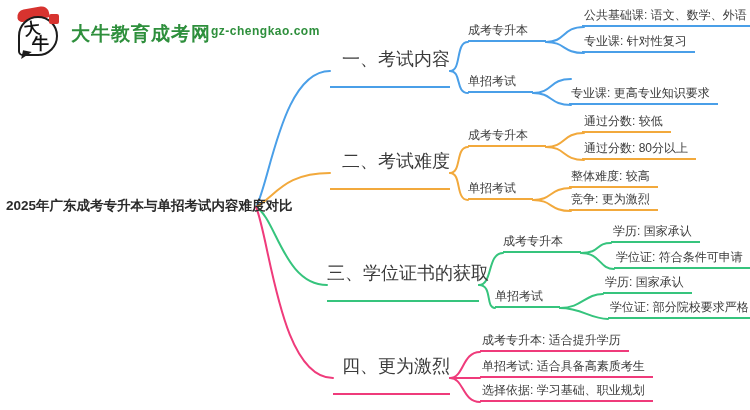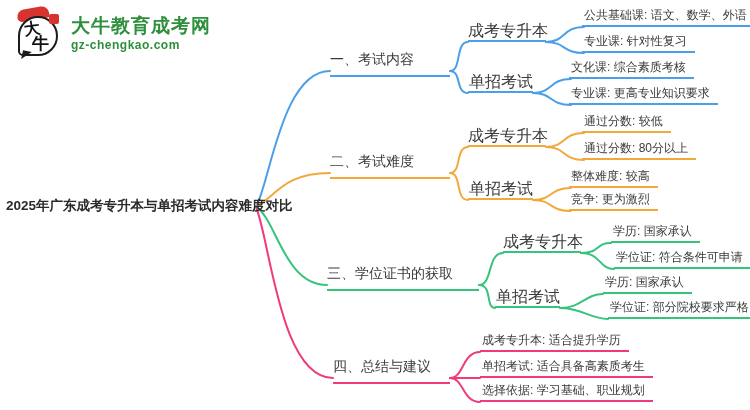--- a/index.html
+++ b/index.html
@@ -19,22 +19,22 @@
   }
   svg.edges { position:absolute; left:0; top:0; }
   svg.edges path { fill:none; stroke-width:2; stroke-linecap:round; }
   .e-blue   { stroke:var(--c-blue); }
   .e-orange { stroke:var(--c-orange); }
   .e-green  { stroke:var(--c-green); }
   .e-pink   { stroke:var(--c-pink); }
 
   .node { position:absolute; color:var(--c-text); white-space:nowrap;
           border-bottom:2px solid transparent; box-sizing:border-box; }
-  .branch { font-size:14px; line-height:16px; padding-bottom:8px; text-align:left; }
-  .sub    { font-size:16px; line-height:15px; padding-bottom:2px; text-align:right; }
+  .branch { font-size:18px; line-height:16px; padding-bottom:19px; text-align:right; }
+  .sub    { font-size:12px; line-height:15px; padding-bottom:2px; text-align:left; }
   .leaf   { font-size:12px; line-height:15px; padding:0 8px 2px 2px; }
   .u-blue   { border-bottom-color:var(--c-blue); }
   .u-orange { border-bottom-color:var(--c-orange); }
   .u-green  { border-bottom-color:var(--c-green); }
   .u-pink   { border-bottom-color:var(--c-pink); }
 
   .root-title { position:absolute; left:6px; top:197px; font-size:13.5px; font-weight:bold;
                 color:var(--c-title); white-space:nowrap; letter-spacing:0px; }
 
   
@@ -45,21 +45,21 @@
   .bubble .ch1 { position:absolute; left:4px; top:1px; font-family:"Liberation Serif","DejaVu Serif",serif;
                  font-weight:bold; font-size:16px; color:#111; transform:rotate(-8deg); }
   .bubble .ch2 { position:absolute; left:12px; top:14px; font-family:"Liberation Serif","DejaVu Serif",serif;
                  font-weight:bold; font-size:17px; color:#111; }
   .tail { position:absolute; left:2px; bottom:-6px; width:0; height:0;
           border-left:9px solid #1c1c1c; border-bottom:9px solid transparent; transform:rotate(12deg); }
   .hat  { position:absolute; left:1px; top:-2px; width:32px; height:12px; background:var(--c-brand_red);
           border-radius:16px 16px 4px 10px; transform:rotate(-10deg); }
   .seal { position:absolute; left:33px; top:4px; width:10px; height:10px; background:var(--c-brand_red);
           border-radius:2px; color:#fff; font-size:6px; line-height:10px; text-align:center; overflow:hidden; }
-  .logo-text { display:flex; flex-direction:column; }
+  .logo-text { display:flex; flex-direction:row; }
   .site-name { font-size:19px; font-weight:bold; color:var(--c-brand_green); letter-spacing:1px; line-height:22px; }
   .site-url  { font-size:12px; font-weight:bold; color:var(--c-brand_green); letter-spacing:0.5px; line-height:17px; }
 </style>
 </head>
 <body>
 
 <div class="stage">
 
   <svg class="edges" width="750" height="410" viewBox="0 0 750 410" aria-hidden="true">
     <g class="e-blue">
@@ -113,37 +113,36 @@
     </div>
   </div>
 
   <div class="root-title">2025年广东成考专升本与单招考试内容难度对比</div>
 
   <div class="node branch u-blue" style="left:330px;top:51px;width:120px">一、考试内容</div>
   <div class="node sub u-blue" style="left:468px;top:23px;width:78px">成考专升本</div>
   <div class="node sub u-blue" style="left:468px;top:74px;width:65px">单招考试</div>
   <div class="node leaf u-blue" style="left:582px;top:8px">公共基础课: 语文、数学、外语</div>
   <div class="node leaf u-blue" style="left:582px;top:34px">专业课: 针对性复习</div>
-  <div class="node leaf u-blue" style="left:569px;top:60px">文化课: 综合素质考核</div>
   <div class="node leaf u-blue" style="left:569px;top:86px">专业课: 更高专业知识要求</div>
 
   <div class="node branch u-orange" style="left:330px;top:153px;width:120px">二、考试难度</div>
   <div class="node sub u-orange" style="left:468px;top:128px;width:78px">成考专升本</div>
   <div class="node sub u-orange" style="left:468px;top:181px;width:65px">单招考试</div>
   <div class="node leaf u-orange" style="left:582px;top:114px">通过分数: 较低</div>
   <div class="node leaf u-orange" style="left:582px;top:141px">通过分数: 80分以上</div>
   <div class="node leaf u-orange" style="left:569px;top:169px">整体难度: 较高</div>
   <div class="node leaf u-orange" style="left:569px;top:192px">竞争: 更为激烈</div>
 
   <div class="node branch u-green" style="left:327px;top:265px;width:152px">三、学位证书的获取</div>
   <div class="node sub u-green" style="left:503px;top:234px;width:78px">成考专升本</div>
   <div class="node sub u-green" style="left:495px;top:289px;width:65px">单招考试</div>
   <div class="node leaf u-green" style="left:611px;top:224px">学历: 国家承认</div>
   <div class="node leaf u-green" style="left:614px;top:250px">学位证: 符合条件可申请</div>
   <div class="node leaf u-green" style="left:603px;top:275px">学历: 国家承认</div>
   <div class="node leaf u-green" style="left:608px;top:300px">学位证: 部分院校要求严格</div>
 
-  <div class="node branch u-pink" style="left:333px;top:358px;width:117px">四、总结与建议</div>
+  <div class="node branch u-pink" style="left:333px;top:358px;width:117px">四、更为激烈</div>
   <div class="node leaf u-pink" style="left:480px;top:333px">成考专升本: 适合提升学历</div>
   <div class="node leaf u-pink" style="left:480px;top:359px">单招考试: 适合具备高素质考生</div>
   <div class="node leaf u-pink" style="left:480px;top:383px">选择依据: 学习基础、职业规划</div>
 
 </div>
 
 </body></html>

